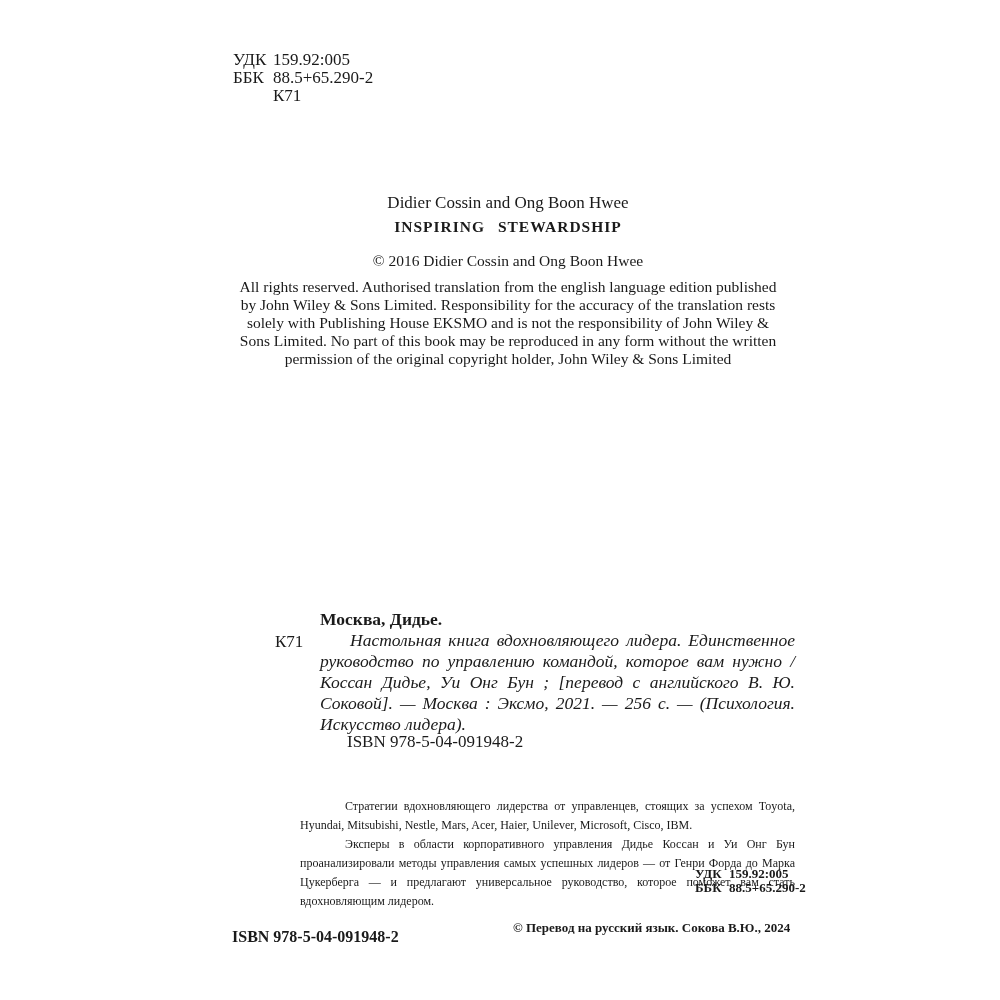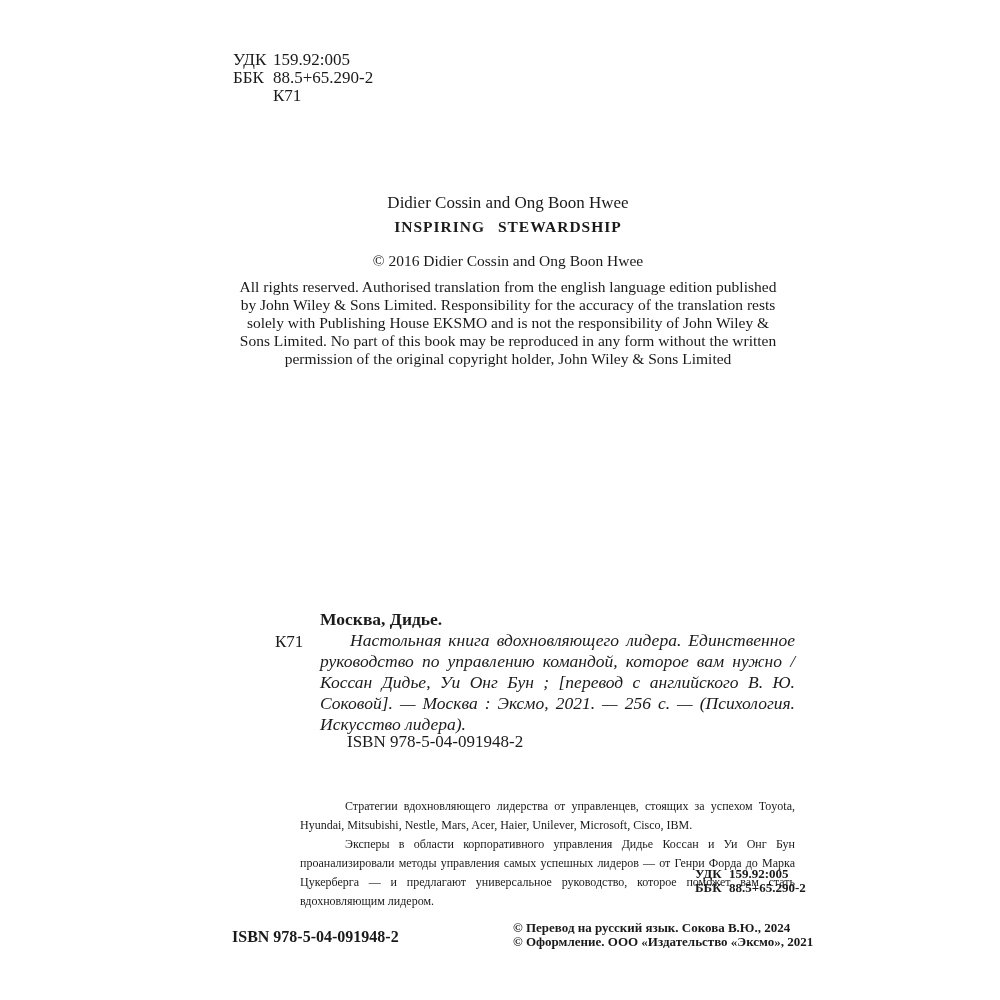--- a/index.html
+++ b/index.html
@@ -92,16 +92,15 @@
     </div>
     <div class="code-row">
       <span class="lbl">ББК</span>
       <span class="val">88.5+65.290-2</span>
     </div>
   </div>
 
   <div class="footer-isbn">ISBN 978-5-04-091948-2</div>
   <div class="footer-rights">
     <div>© Перевод на русский язык. Сокова В.Ю., 2024</div>
-    <div>© Оформление. ООО «Издательство «Эксмо», 2021</div>
   </div>
 
 </div>
 
 </body></html>

